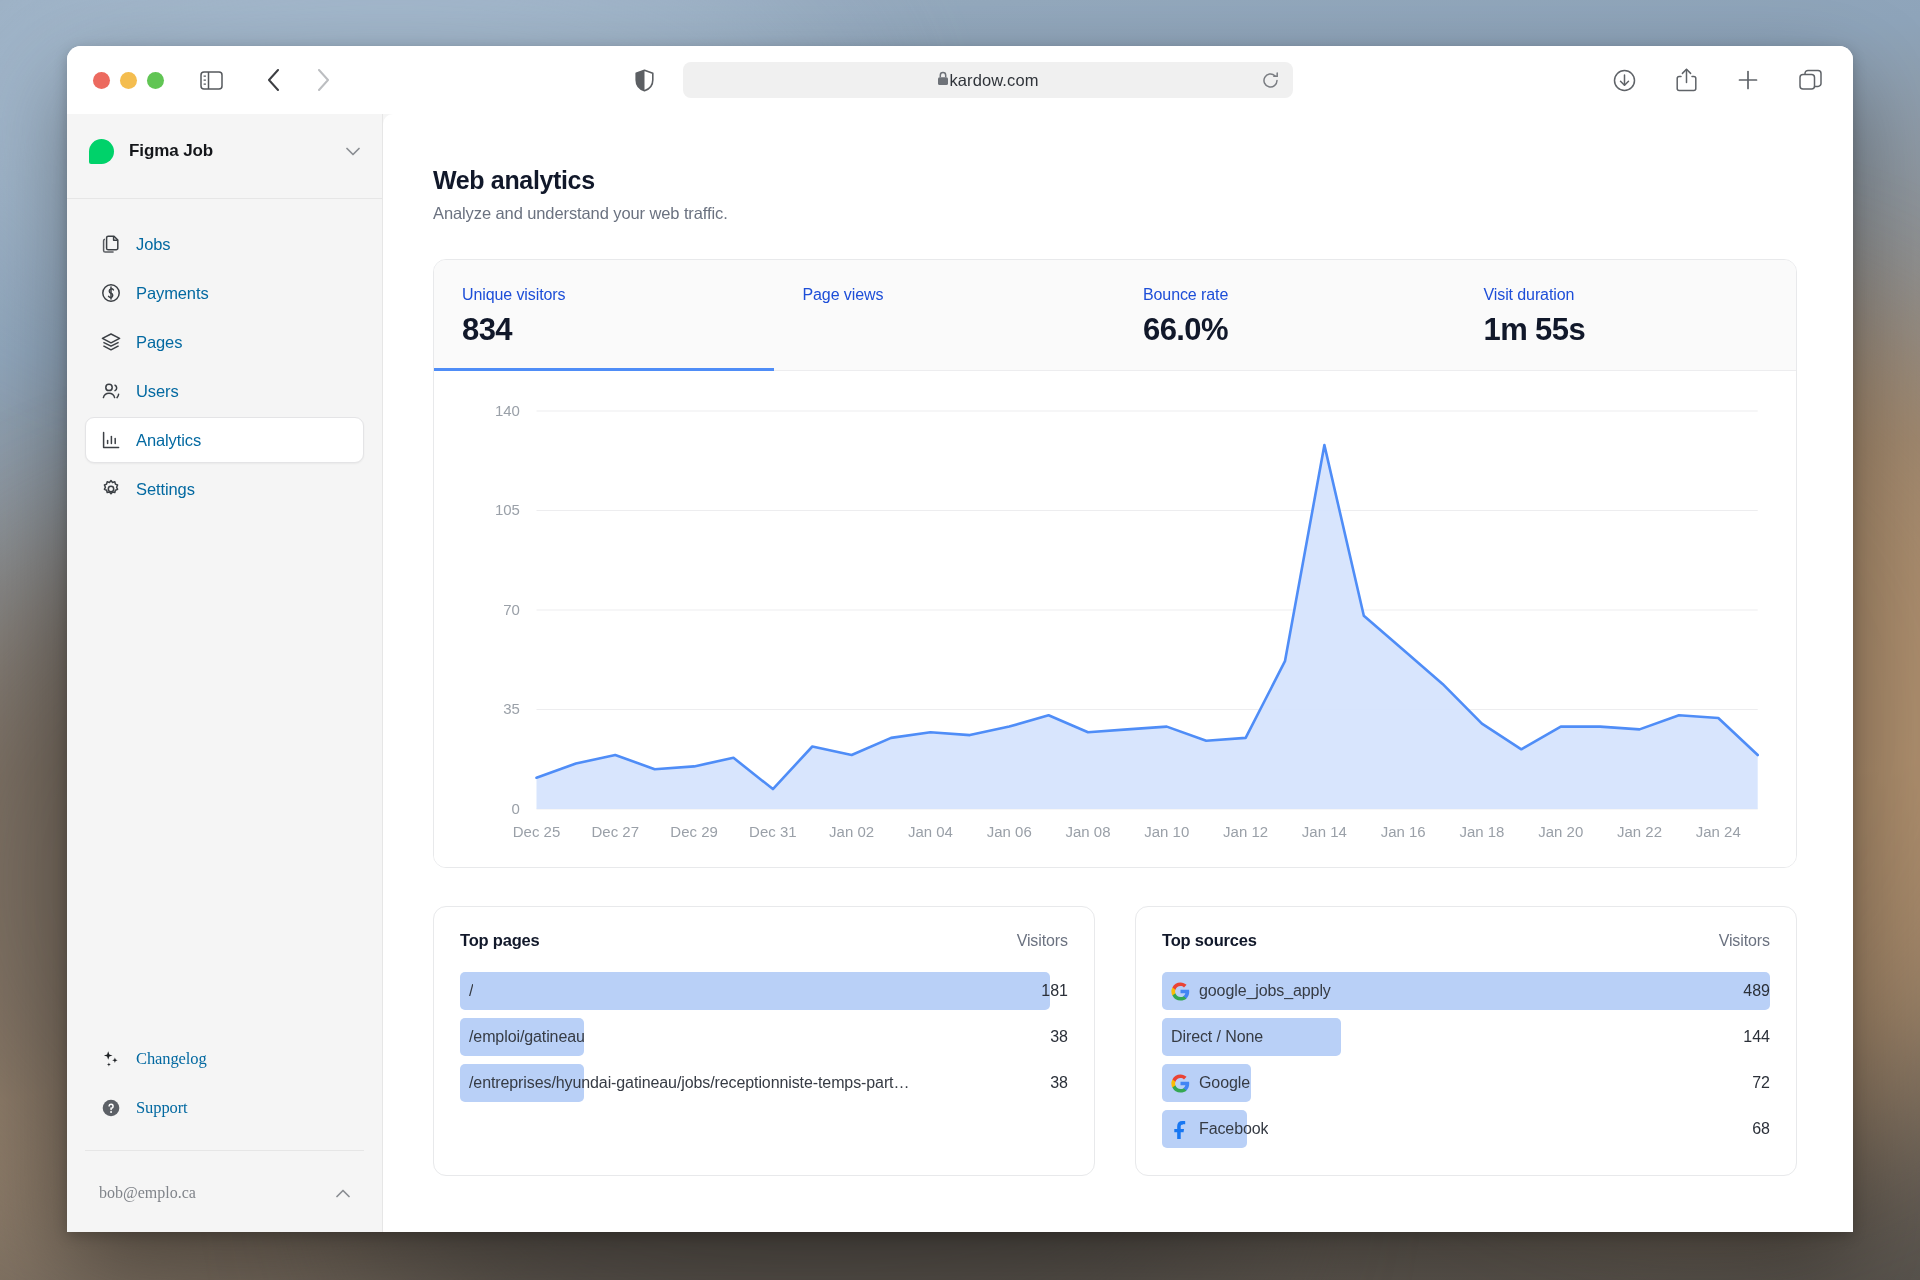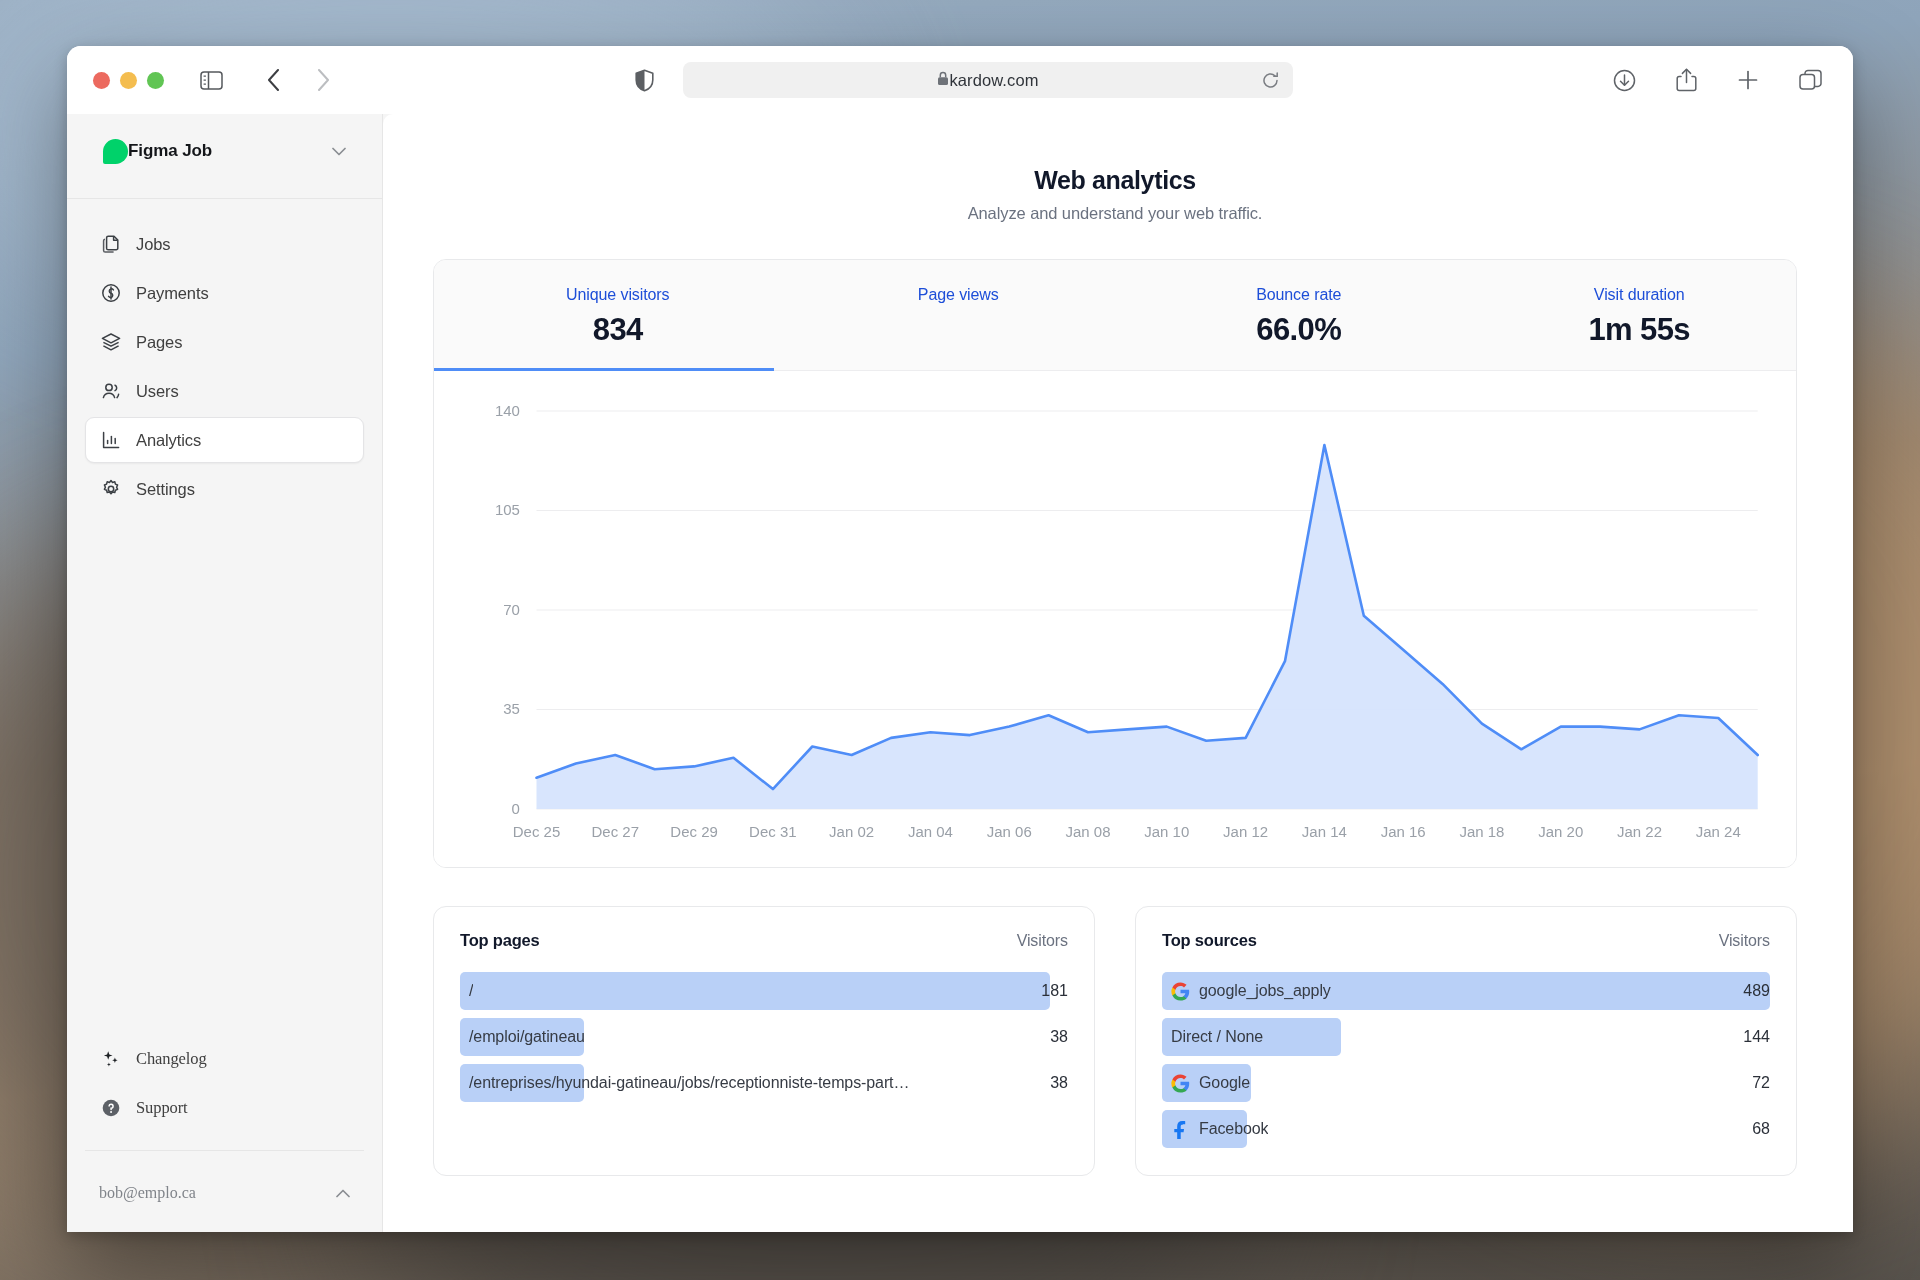--- a/index.html
+++ b/index.html
@@ -55,53 +55,53 @@
 
   
   .app { flex:1; display:flex; min-height:0; background:#f5f5f5; }
 
   
   .sidebar {
     width:316px; flex:0 0 316px; background:#f5f5f5; display:flex; flex-direction:column;
     border-right:1px solid #e6e6e6;
   }
   .org {
-    height:74px; display:flex; align-items:center; padding:0 36px;
+    height:74px; display:flex; align-items:center; gap:15px; padding:0 22px;
     cursor:pointer;
   }
   .org-logo {
     width:25px; height:25px; background:#00d26a; flex:0 0 25px;
     border-radius: 50% 50% 50% 2px; transform: rotate(0deg);
   }
   .org-name { font-size:17px; font-weight:600; color:#14161a; letter-spacing:-.1px; }
   .org-chev { margin-left:auto; color:#8a8d92; display:flex; }
   .org-sep { height:1px; background:#e6e6e6; margin:10px 0 0 0; }
 
   .nav { padding:22px 18px 0 18px; display:flex; flex-direction:column; gap:3px; }
   .nav-item {
     height:46px; display:flex; align-items:center; gap:15px; padding:0 14px;
     border-radius:9px; cursor:pointer; border:1px solid transparent;
   }
   .nav-item .ico { width:21px; height:21px; color:#3c4045; display:flex; align-items:center; justify-content:center; flex:0 0 21px; }
-  .nav-item .lbl { font-size:16.5px; color:#404040; letter-spacing:-.1px; }
+  .nav-item .lbl { font-size:16.5px; color:#0369a1; letter-spacing:-.1px; }
   .nav-item.active { background:#ffffff; border:1px solid #e4e4e6; box-shadow:0 1px 2px rgba(0,0,0,.05); }
 
   .sb-spacer { flex:1; }
   .sb-bottom { padding:0 18px 14px 18px; display:flex; flex-direction:column; gap:3px;font-family:Liberation Serif, serif; }
   .sb-foot-sep { height:1px; background:#e6e6e6; margin:0 0 14px 0; }
   .account {
     height:50px; display:flex; align-items:center; padding:0 14px; cursor:pointer;
     font-size:16px; color:#80848a;
   }
   .account .chev { margin-left:auto; color:#8a8d92; display:flex; }
 
   
   .main {
     flex:1; background:#ffffff; border-top-left-radius:10px; margin:0;
-    padding:52px 56px 0 50px; overflow:hidden;text-align:center;
+    padding:52px 56px 0 50px; overflow:hidden;
   }
   .page-title { font-size:25px; font-weight:700; color:#11182a; letter-spacing:-.35px; }
   .page-sub { font-size:16.5px; color:#6b7280; margin-top:9px; letter-spacing:-.1px; }
 
   .card {
     margin-top:36px; border:1px solid #e8e9eb; border-radius:13px; background:#ffffff; overflow:hidden;
   }
 
   
   .stats { display:flex; background:#fafafa; border-bottom:1px solid #ededef; }

